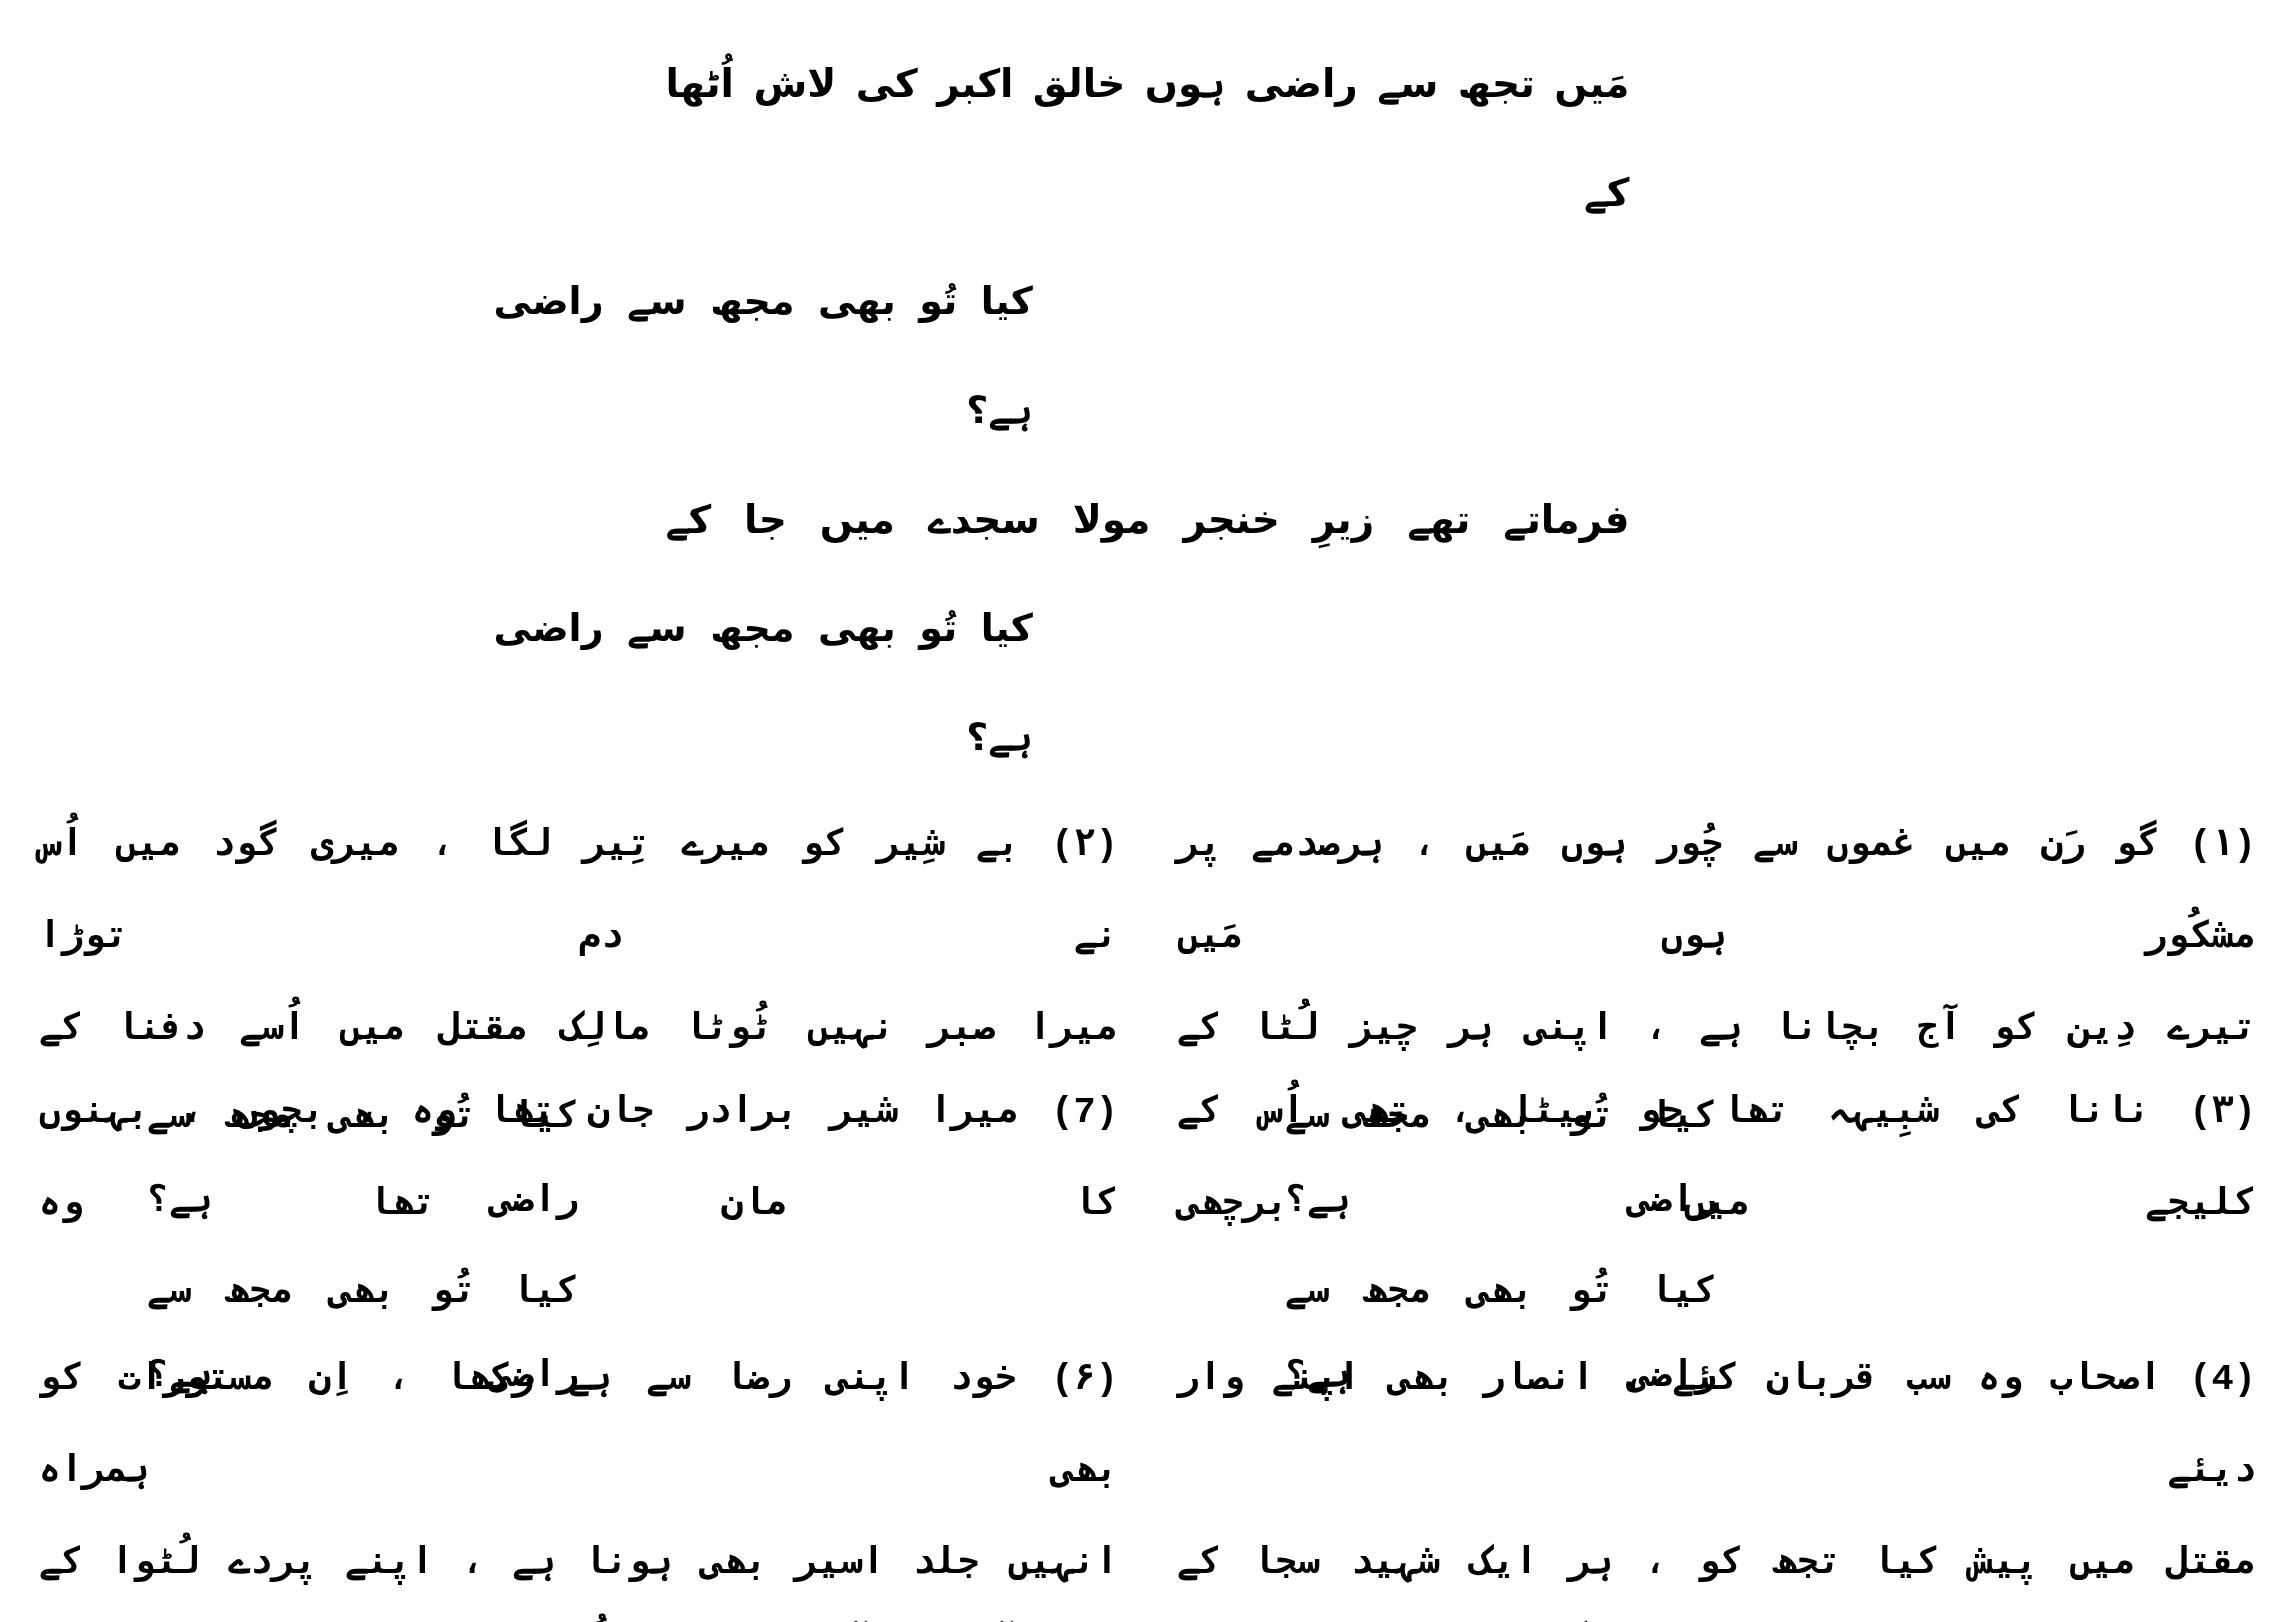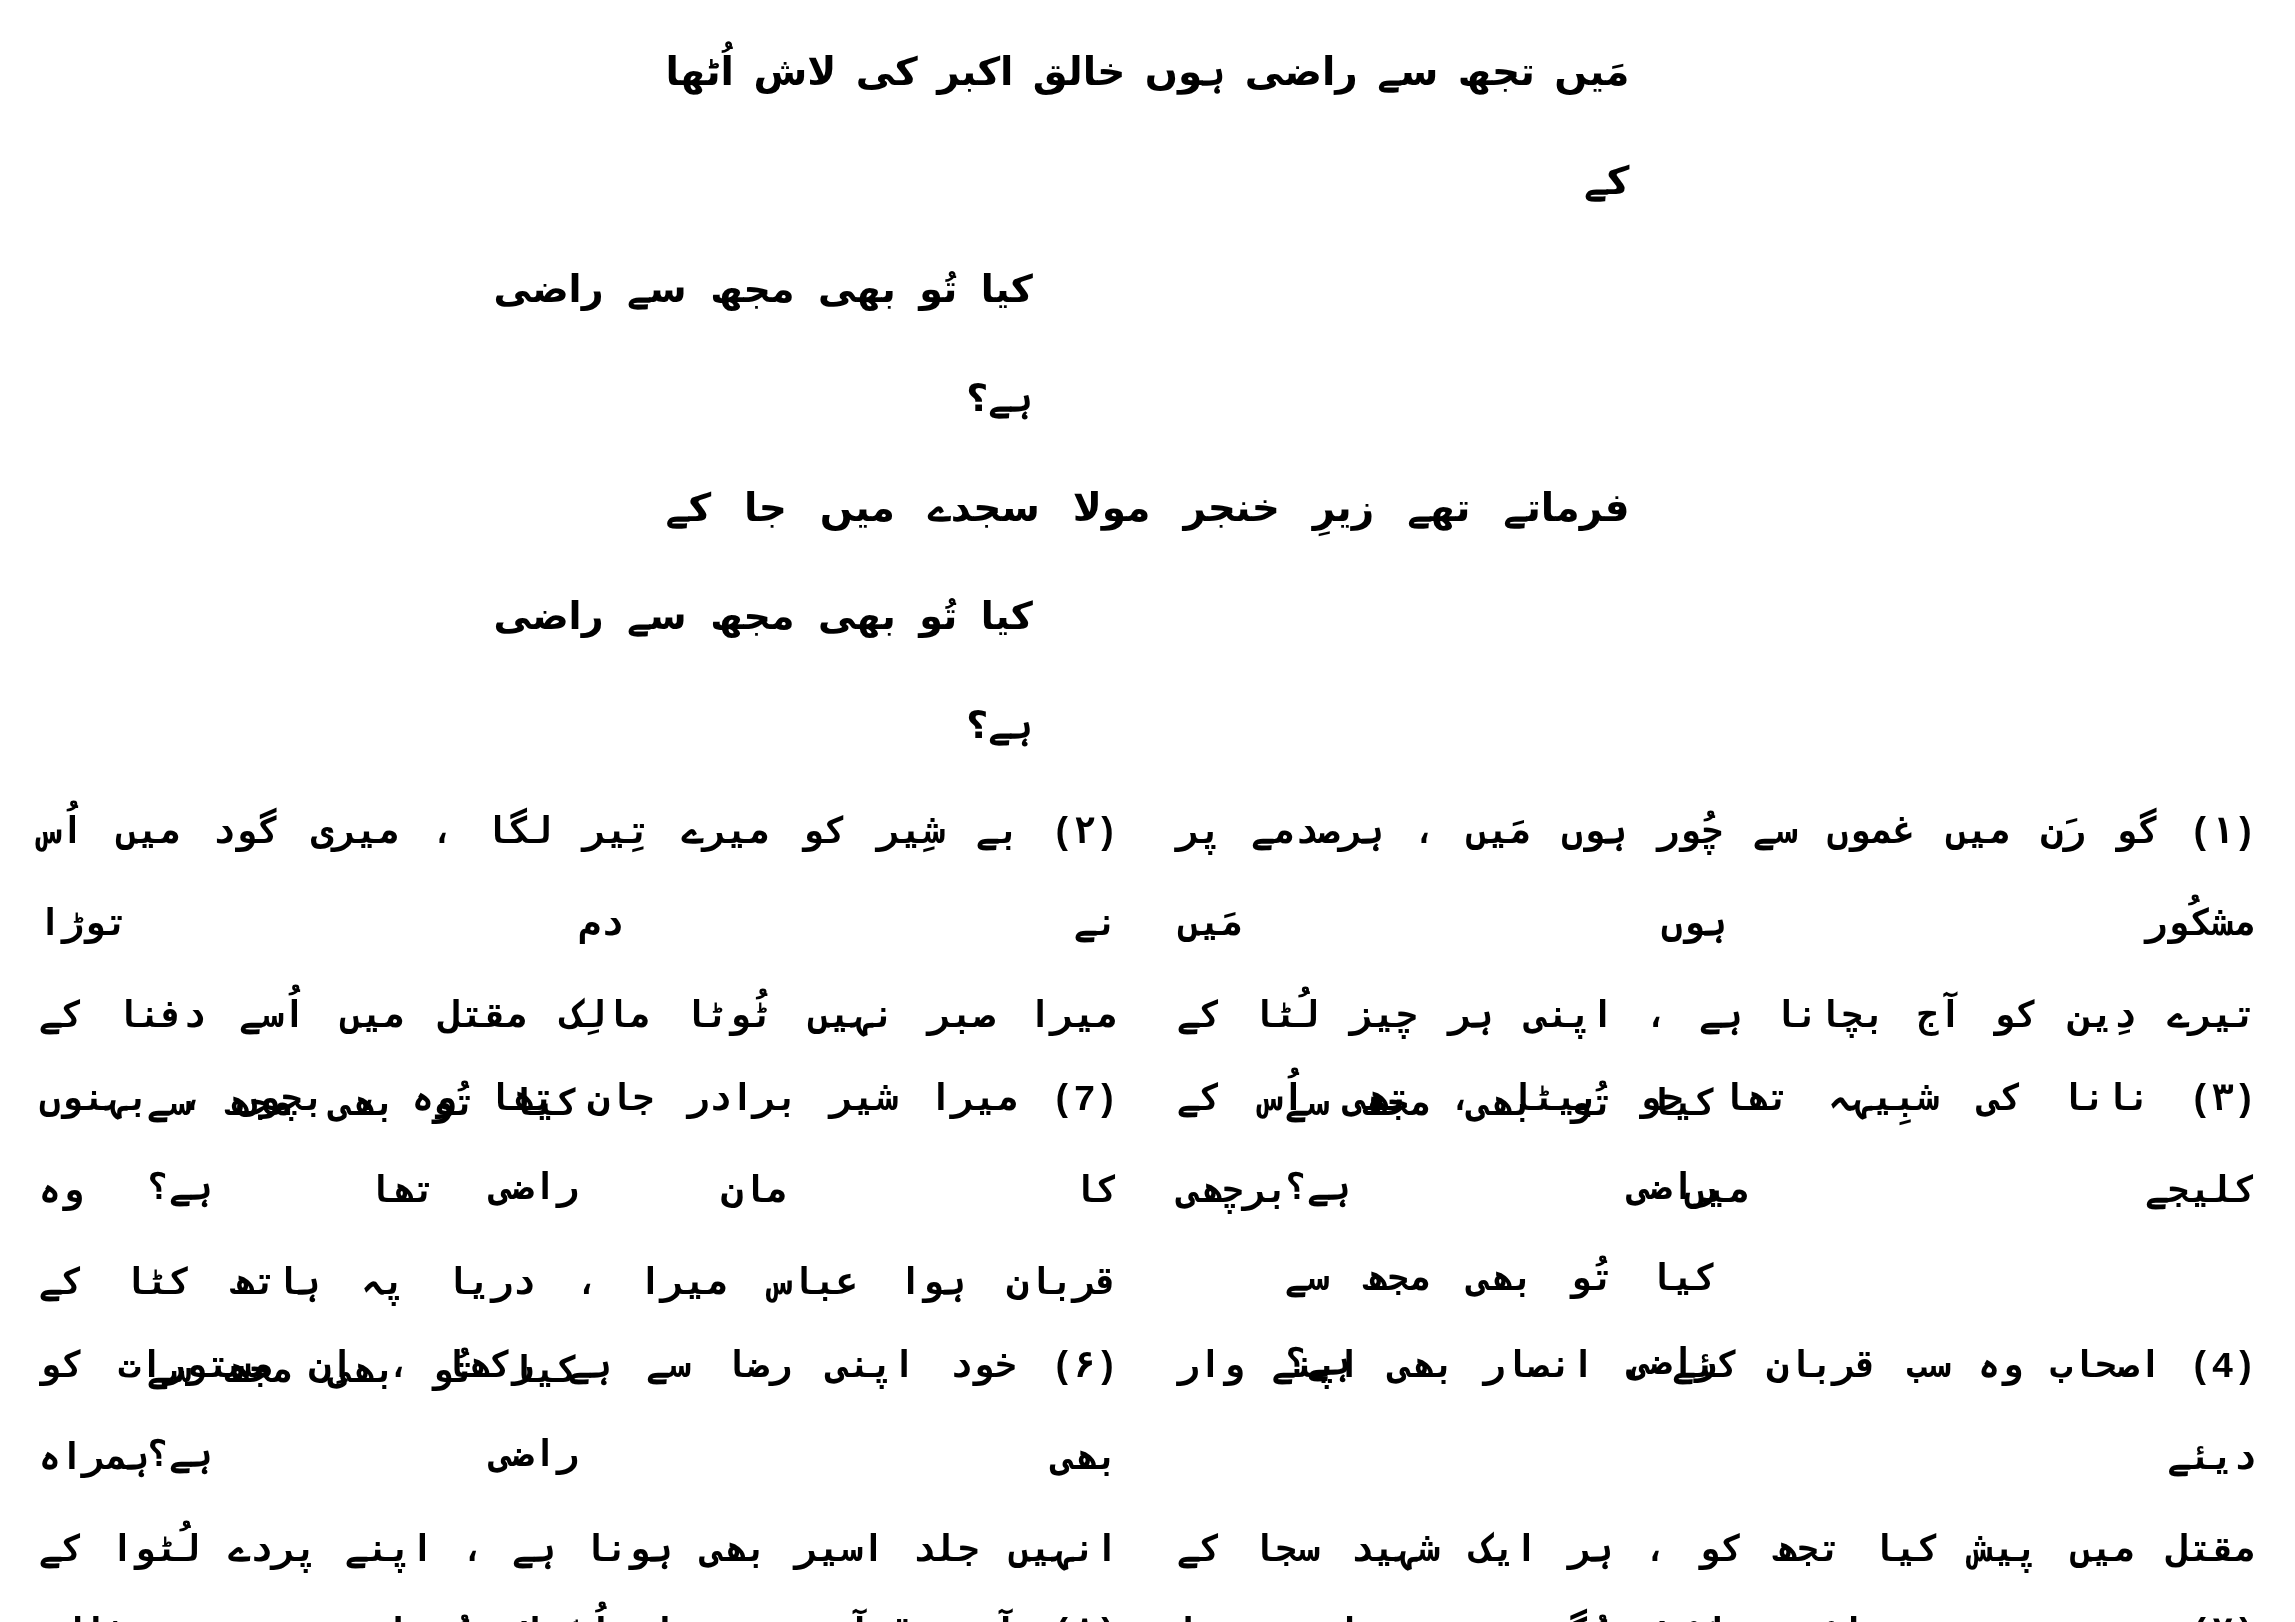--- a/index.html
+++ b/index.html
@@ -11,21 +11,21 @@
     direction: rtl;
     overflow: hidden;
   }
   .page {
     position: relative;
     width: 2295px; height: 1623px;
     background: #ffffff;
     overflow: hidden;
   }
   
-  .matla { padding-top: 17px; }
+  .matla { padding-top: 29px; }
   .matla-line {
     font-size: 39px;
     line-height: 109px;
     width: 42%;
     margin: 0 auto;
     text-align: justify;
     text-align-last: justify;
     white-space: normal;
   }
   .matla-refrain {
@@ -91,21 +91,20 @@
       <div class="stanza-refrain">کیا تُو بھی مجھ سے راضی ہے؟</div>
     </div>
 
     <div class="stanza">
       <div class="misra">(۳) نانا کی شبِیہہ تھا جو بیٹا ، تھی اُس کے کلیجے میں برچھی</div>
       <div class="stanza-refrain">کیا تُو بھی مجھ سے راضی ہے؟</div>
     </div>
 
     <div class="stanza">
       <div class="misra">(7) میرا شیر برادر جان تھا وہ ، بچوں ، بہنوں کا مان تھا وہ</div>
-      <div class="misra">قربان ہوا عباس میرا ، دریا پہ ہاتھ کٹا کے</div>
       <div class="stanza-refrain">کیا تُو بھی مجھ سے راضی ہے؟</div>
     </div>
 
     <div class="stanza">
       <div class="misra">(4) اصحاب وہ سب قربان کئے ، انصار بھی اپنے وار دیئے</div>
       <div class="misra">مقتل میں پیش کیا تجھ کو ، ہر ایک شہید سجا کے</div>
       <div class="stanza-refrain">کیا تُو بھی مجھ سے راضی ہے؟</div>
     </div>
 
     <div class="stanza">

